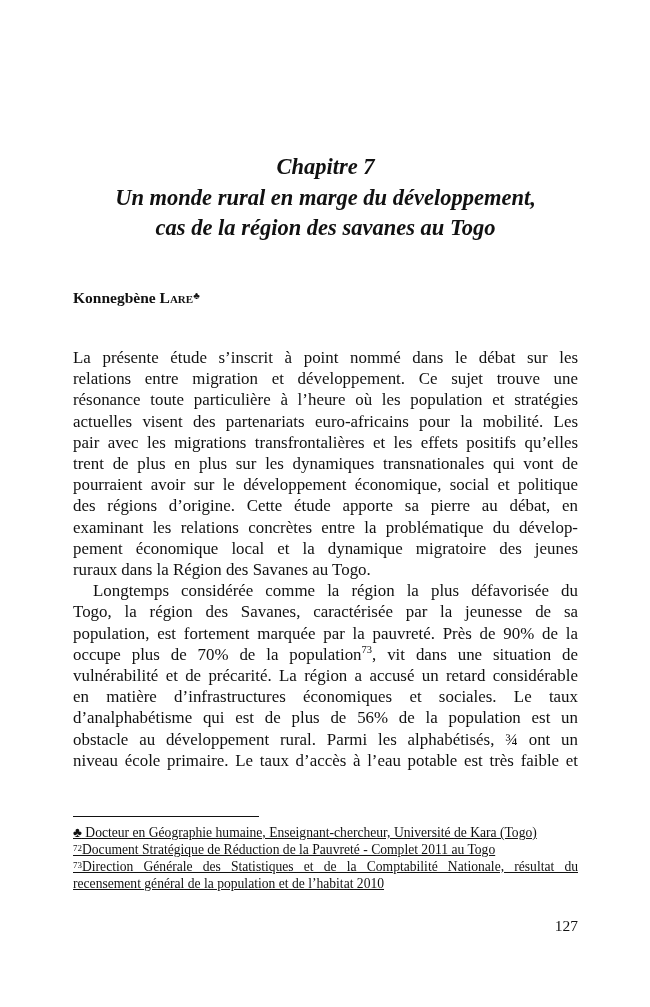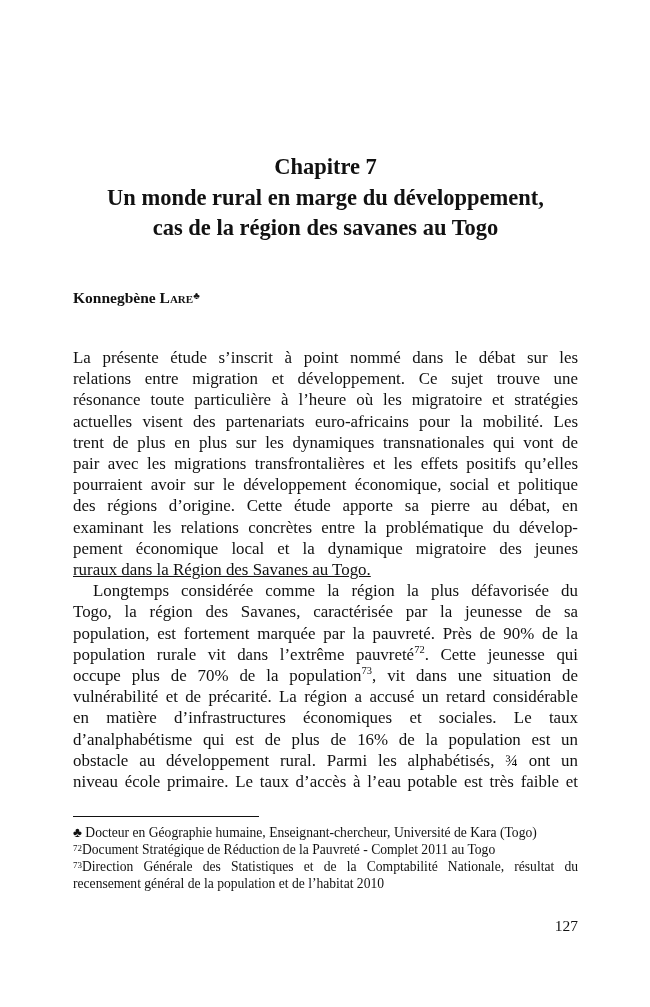--- a/index.html
+++ b/index.html
@@ -1,30 +1,30 @@
 <!DOCTYPE html>
 <html><head>
   <meta charset="utf-8">
   <style>
     html, body { margin: 0; padding: 0; background: #ffffff; }
     body { width: 650px; height: 1007px; position: relative; overflow: hidden; color: #111; font-family: "Liberation Serif", "DejaVu Serif", serif; }
     .page { position: absolute; left: 73px; top: 0; width: 505px; }
     .heading { position: absolute; left: 0; width: 505px; top: 152px; text-align: center; font-weight: bold; font-size: 22.5px; line-height: 30.5px; }
-    .heading div { white-space: nowrap; }
+    .heading div { white-space: nowrap; font-style: italic; }
     .author { position: absolute; left: 0; width: 505px; top: 288px; font-weight: bold; font-size: 15.5px; line-height: 20px; }
     .author .sc { font-variant: small-caps; }
     .author sup { font-size: 10px; position: relative; top: -2px; vertical-align: top; }
     .body-text { position: absolute; left: 0; top: 347px; width: 505px; font-size: 16.9px; line-height: 21.2px; text-align: justify; }
     .body-text p { margin: 0; }
     .line { display: block; text-align: justify; text-align-last: justify; white-space: nowrap; }
-    .line.last { text-align-last: left; text-decoration: underline; }
+    .line.last { text-align-last: left; }
     sup.fn { font-size: 10.5px; line-height: 0; vertical-align: super; }
     .rule { position: absolute; left: 0; top: 816px; width: 186px; height: 1px; background: #111; }
     .footnotes { position: absolute; left: 0; top: 824px; width: 505px; font-size: 13.6px; line-height: 17px; }
-    .footnotes .fnline { display: block; white-space: nowrap; }
+    .footnotes .fnline { display: block; white-space: nowrap; text-decoration: underline; }
     .footnotes .just { text-align: justify; text-align-last: justify; }
     .footnotes sup { font-size: 9px; vertical-align: top; position: relative; top: -1px; }
     .page-number { position: absolute; left: 0; width: 505px; top: 917px; text-align: right; font-size: 15.5px; }
   </style>
 </head>
 <body>
 
 <div class="page">
 
   <div class="heading">
@@ -35,39 +35,38 @@
 
   <div class="author">
     <span>Konnegbène</span>
     <span class="sc">Lare</span><sup>♣</sup>
   </div>
 
   <div class="body-text">
     <p>
       <span class="line">La présente étude s’inscrit à point nommé dans le débat sur les</span>
       <span class="line">relations entre migration et développement. Ce sujet trouve une</span>
-      <span class="line">résonance toute particulière à l’heure où les migratoire et stratégies</span>
+      <span class="line">résonance toute particulière à l’heure où les population et stratégies</span>
       <span class="line">actuelles visent des partenariats euro-africains pour la mobilité. Les</span>
+      <span class="line">pair avec les migrations transfrontalières et les effets positifs qu’elles</span>
       <span class="line">trent de plus en plus sur les dynamiques transnationales qui vont de</span>
-      <span class="line">pair avec les migrations transfrontalières et les effets positifs qu’elles</span>
       <span class="line">pourraient avoir sur le développement économique, social et politique</span>
       <span class="line">des régions d’origine. Cette étude apporte sa pierre au débat, en</span>
       <span class="line">examinant les relations concrètes entre la problématique du dévelop-</span>
       <span class="line">pement économique local et la dynamique migratoire des jeunes</span>
       <span class="line last">ruraux dans la Région des Savanes au Togo.</span>
     </p>
     <p>
       <span class="line" style="padding-left:20px;box-sizing:border-box;">Longtemps considérée comme la région la plus défavorisée du</span>
       <span class="line">Togo, la région des Savanes, caractérisée par la jeunesse de sa</span>
       <span class="line">population, est fortement marquée par la pauvreté. Près de 90% de la</span>
-      <span class="line"><span>population rurale vit dans l’extrême pauvreté</span><sup class="fn">72</sup><span>. Cette jeunesse qui</span></span>
       <span class="line"><span>occupe plus de 70% de la population</span><sup class="fn">73</sup><span>, vit dans une situation de</span></span>
       <span class="line">vulnérabilité et de précarité. La région a accusé un retard considérable</span>
       <span class="line">en matière d’infrastructures économiques et sociales. Le taux</span>
-      <span class="line">d’analphabétisme qui est de plus de 16% de la population est un</span>
+      <span class="line">d’analphabétisme qui est de plus de 56% de la population est un</span>
       <span class="line">obstacle au développement rural. Parmi les alphabétisés, ¾ ont un</span>
       <span class="line">niveau école primaire. Le taux d’accès à l’eau potable est très faible et</span>
     </p>
   </div>
 
   <div class="rule"></div>
 
   <div class="footnotes">
     <span class="fnline"><span>♣</span><span> Docteur en Géographie humaine, Enseignant-chercheur, Université de Kara (Togo)</span></span>
     <span class="fnline"><sup>72</sup><span>Document Stratégique de Réduction de la Pauvreté - Complet 2011 au Togo</span></span>

